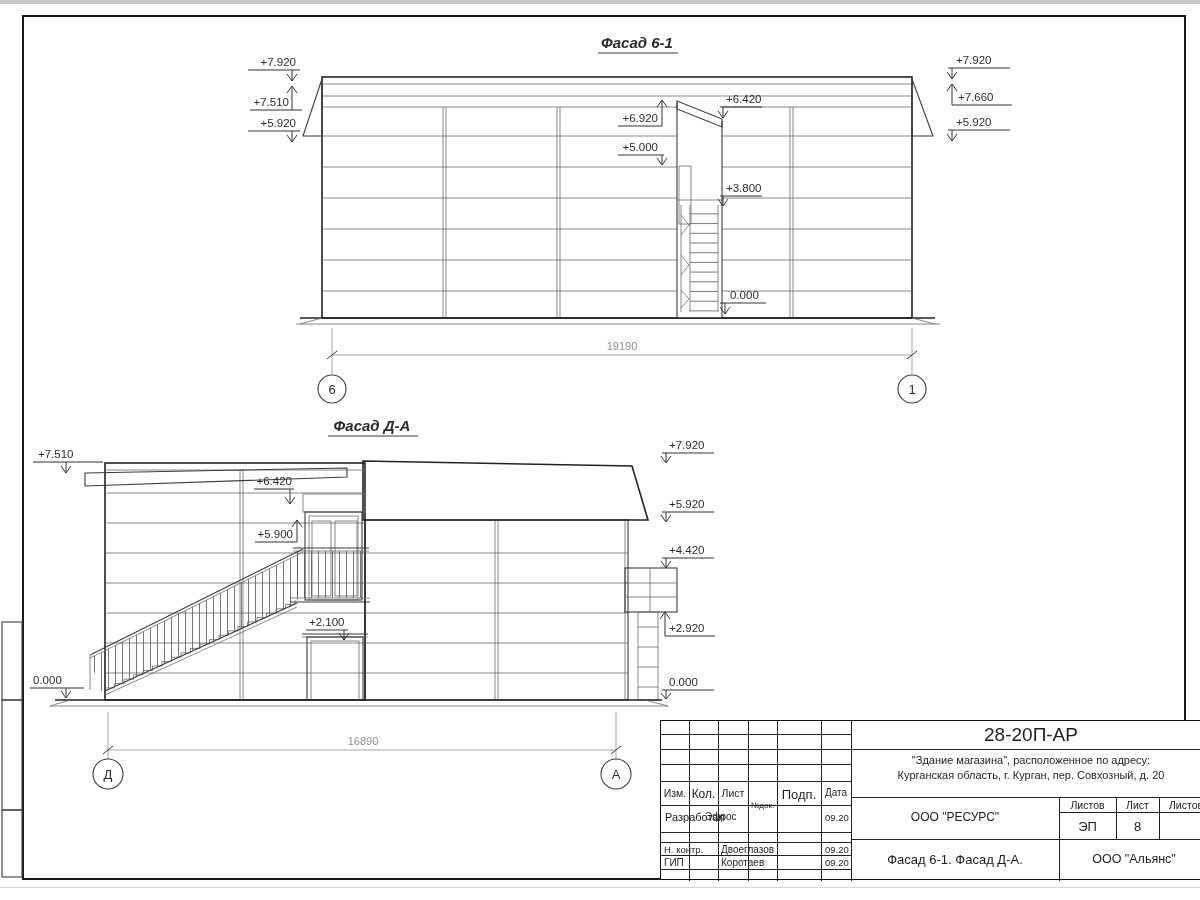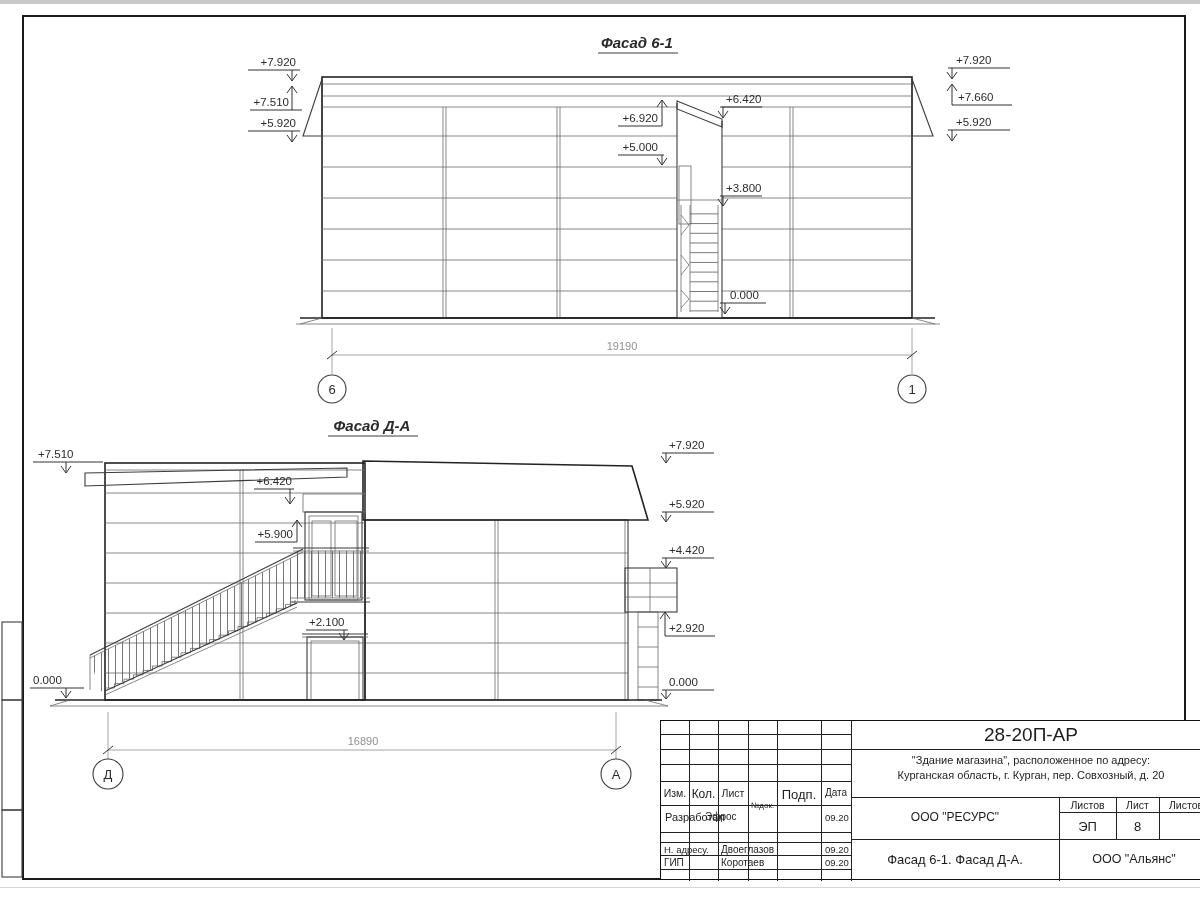--- a/index.html
+++ b/index.html
@@ -340,21 +340,21 @@
   <div class="cell" style="left:87px;top:80px;width:29px;font-size:8px">№док.</div>
   <div class="cell" style="left:116px;top:66px;width:44px;font-size:13px">Подп.</div>
   <div class="cell" style="left:160px;top:66px;width:30px;font-size:10px">Дата</div>
 
   <div class="tb-row">
     <span style="left:4px;top:90px;font-size:11px">Разработал</span>
     <span style="left:44px;top:90px;font-size:10px">Эфрос</span>
     <span style="left:164px;top:91px;font-size:9.5px">09.20</span>
   </div>
   <div class="tb-row">
-    <span style="left:3px;top:123px;font-size:9.5px">Н. адресу.</span>
+    <span style="left:3px;top:123px;font-size:9.5px">Н. контр.</span>
     <span style="left:60px;top:123px;font-size:10px">Двоеглазов</span>
     <span style="left:164px;top:123px;font-size:9.5px">09.20</span>
   </div>
   <div class="tb-row">
     <span style="left:3px;top:136px;font-size:10px">ГИП</span>
     <span style="left:60px;top:136px;font-size:10px">Коротаев</span>
     <span style="left:164px;top:136px;font-size:9.5px">09.20</span>
   </div>
 
   <div class="cell" style="left:190px;top:3px;width:360px;font-size:19px">28-20П-АР</div>

